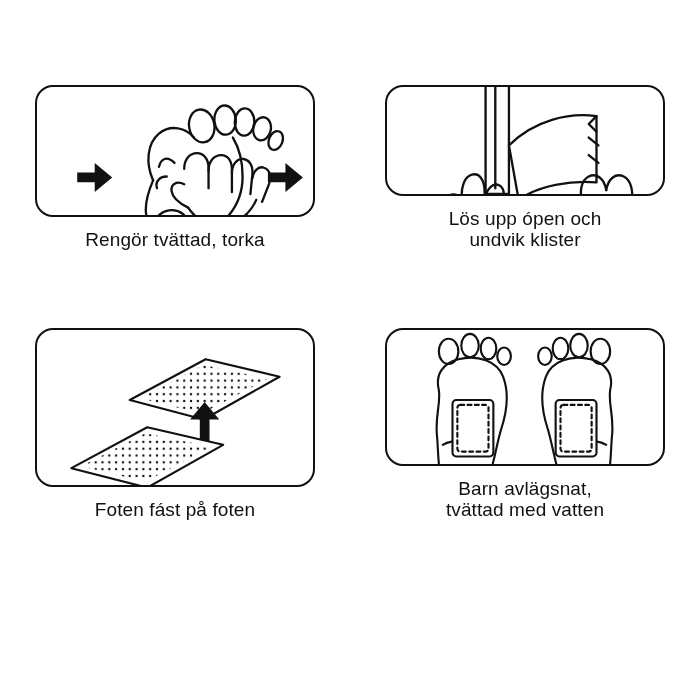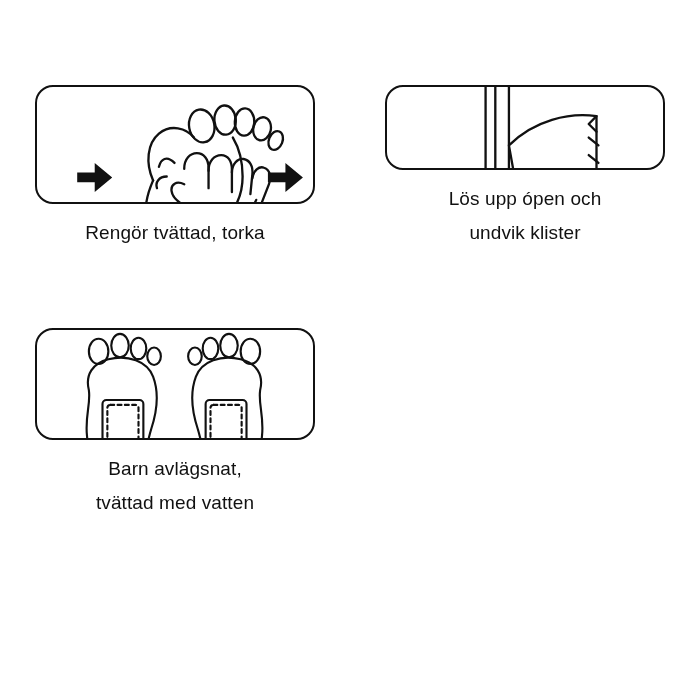--- a/index.html
+++ b/index.html
@@ -53,21 +53,21 @@
     box-sizing: border-box;
     overflow: hidden;
     position: relative;
   }
   .panel svg { display: block; }
   .caption {
     margin-top: 12px;
     width: 300px;
     text-align: center;
     font-size: 19px;
-    line-height: 34px;
+    line-height: 21px;
     letter-spacing: 0.1px;
     color: #111111;
     white-space: pre-line;
   }
 </style>
 </head>
 <body>
 
 <div class="sheet">
   <div class="grid">
@@ -138,20 +138,46 @@
             <path d="M224 106 C226 94 234 88 242 92 C250 96 252 108 250 120"></path>
             <path d="M250 120 C256 116 264 120 266 130 C268 142 264 160 258 172"></path>
             <path d="M204 142 C202 156 206 172 214 185"></path>
           </g>
         </svg>
       </div>
       <div class="caption">Lös upp ópen och
 undvik klister</div>
     </div>
 
+    <div class="step step-3">
+      <div class="panel">
+        <svg viewBox="0 0 280 185" width="275" height="180">
+          <defs>
+            <pattern id="dots" width="7" height="7" patternUnits="userSpaceOnUse">
+              <circle cx="3" cy="3" r="1.25" fill="#111111"></circle>
+            </pattern>
+          </defs>
+
+          <g>
+            <path d="M94 72 L172 30 L248 48 L170 92 Z" fill="#ffffff" stroke="#111111" stroke-width="2.2" stroke-linejoin="round"></path>
+            <path d="M104 70 L170 36 L236 50 L168 86 Z" fill="url(#dots)" stroke="none"></path>
+          </g>
+
+          <g>
+            <path d="M166 120 L176 120 L176 92 L186 92 L171 74 L156 92 L166 92 Z" fill="#111111"></path>
+          </g>
+
+          <g>
+            <path d="M34 142 L112 100 L190 118 L112 162 Z" fill="#ffffff" stroke="#111111" stroke-width="2.2" stroke-linejoin="round"></path>
+            <path d="M44 140 L110 106 L178 120 L110 156 Z" fill="url(#dots)" stroke="none"></path>
+          </g>
+        </svg>
+      </div>
+      <div class="caption">Foten fást på foten</div>
+    </div>
 
     <div class="step step-4">
       <div class="panel">
         <svg viewBox="0 0 280 185" width="275" height="180">
           <g fill="none" stroke="#111111" stroke-width="2.2" stroke-linecap="round" stroke-linejoin="round">
 
             <g>
               <path d="M52 62 C48 46 56 34 72 30 C92 25 112 32 118 48 C124 64 122 84 116 102 C110 122 108 144 100 158 C92 172 70 174 60 162 C50 150 52 128 50 108 C48 88 54 76 52 62 Z"></path>
               <ellipse cx="62" cy="22" rx="10" ry="13"></ellipse>
               <ellipse cx="84" cy="16" rx="9" ry="12"></ellipse>

